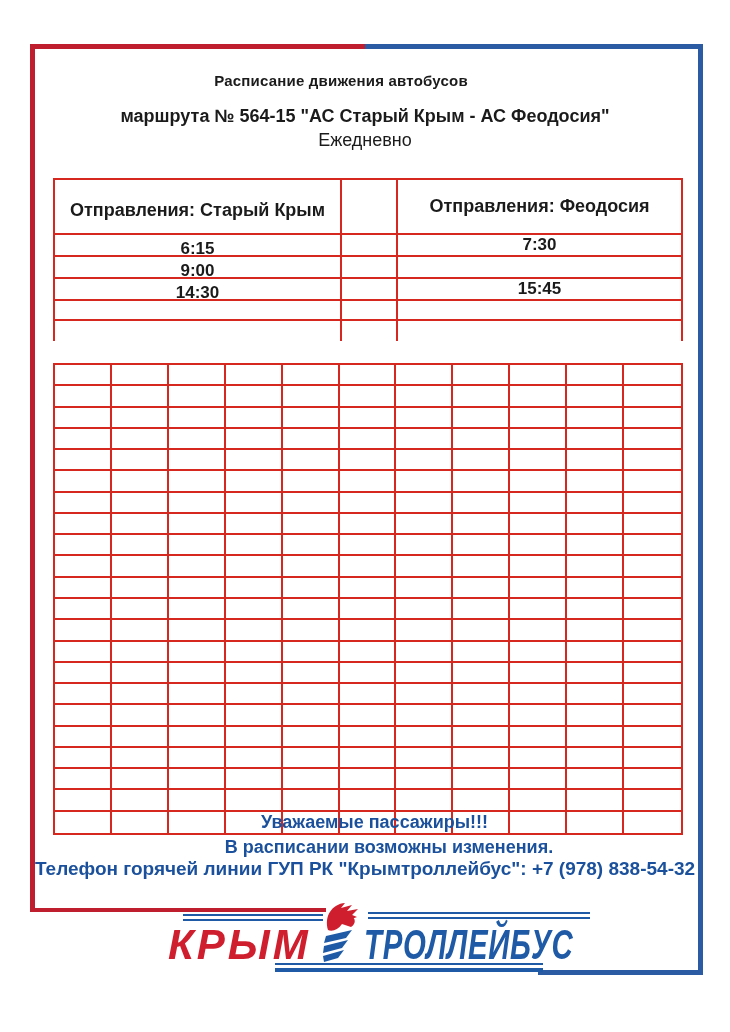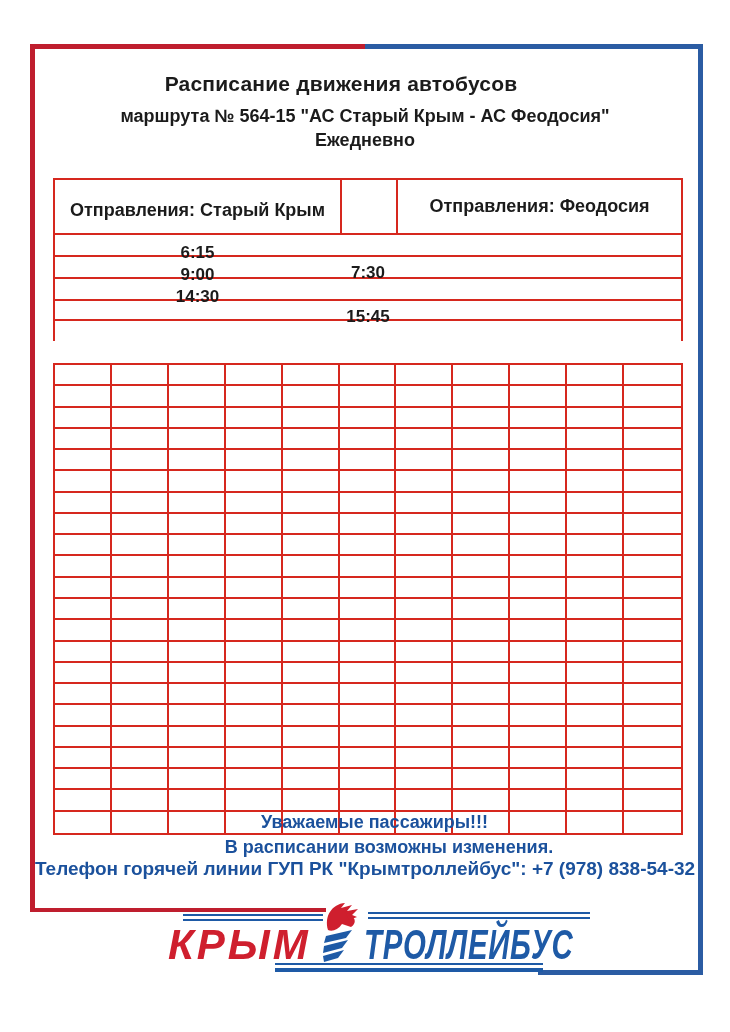--- a/index.html
+++ b/index.html
@@ -24,37 +24,37 @@
 
   
   .frame-top-red   {left:30px;top:44px;width:335px;height:5px;background:var(--border-red);}
   .frame-top-blue  {left:365px;top:44px;width:338px;height:5px;background:var(--border-blue);}
   .frame-left      {left:30px;top:44px;width:5px;height:868px;background:var(--border-red);}
   .frame-right     {left:698px;top:44px;width:5px;height:931px;background:var(--border-blue);}
   .frame-bottom-red{left:30px;top:908px;width:296px;height:4px;background:var(--border-red);}
   .frame-bottom-blue{left:538px;top:970px;width:165px;height:5px;background:var(--border-blue);}
 
   
-  .title   {left:0;top:72px;width:682px;text-align:center;font-size:21px;font-weight:bold;letter-spacing:.2px;}
+  .title   {left:0;top:72px;width:682px;text-align:center;font-size:15px;font-weight:bold;letter-spacing:.2px;}
   .subtitle{left:0;top:106px;width:730px;text-align:center;font-size:18px;font-weight:bold;}
-  .freq    {left:0;top:130px;width:730px;text-align:center;font-size:18px;font-weight:bold;}
+  .freq    {left:0;top:130px;width:730px;text-align:center;font-size:18px;font-weight:normal;}
 
   
   .sched{
     left:53px;top:178px;width:630px;
     border:2px solid var(--red);border-bottom:none;
     background:#fff;
   }
   .sched-header{display:flex;height:55px;border-bottom:2px solid var(--red);}
   .sched-header .cell{display:flex;align-items:center;justify-content:center;
       font-size:18px;font-weight:bold;}
   .cell-left {width:285px;margin-top:8px;}
   .cell-mid  {width:58px;border-left:2px solid var(--red);border-right:2px solid var(--red);}
   .cell-right{flex:1;}
-  .srow{display:flex;height:22px;border-bottom:2px solid var(--red);flex-direction:column;}
+  .srow{display:flex;height:22px;border-bottom:2px solid var(--red);}
   .srow.empty{height:20px;}
   .srow:last-child{border-bottom:none;}
   .srow .tcell{display:flex;align-items:center;justify-content:center;
       font-size:17px;font-weight:bold;}
 
   
   .blank-grid{
     left:53px;top:363px;width:630px;height:472px;
     border:2px solid var(--red);
     display:grid;

